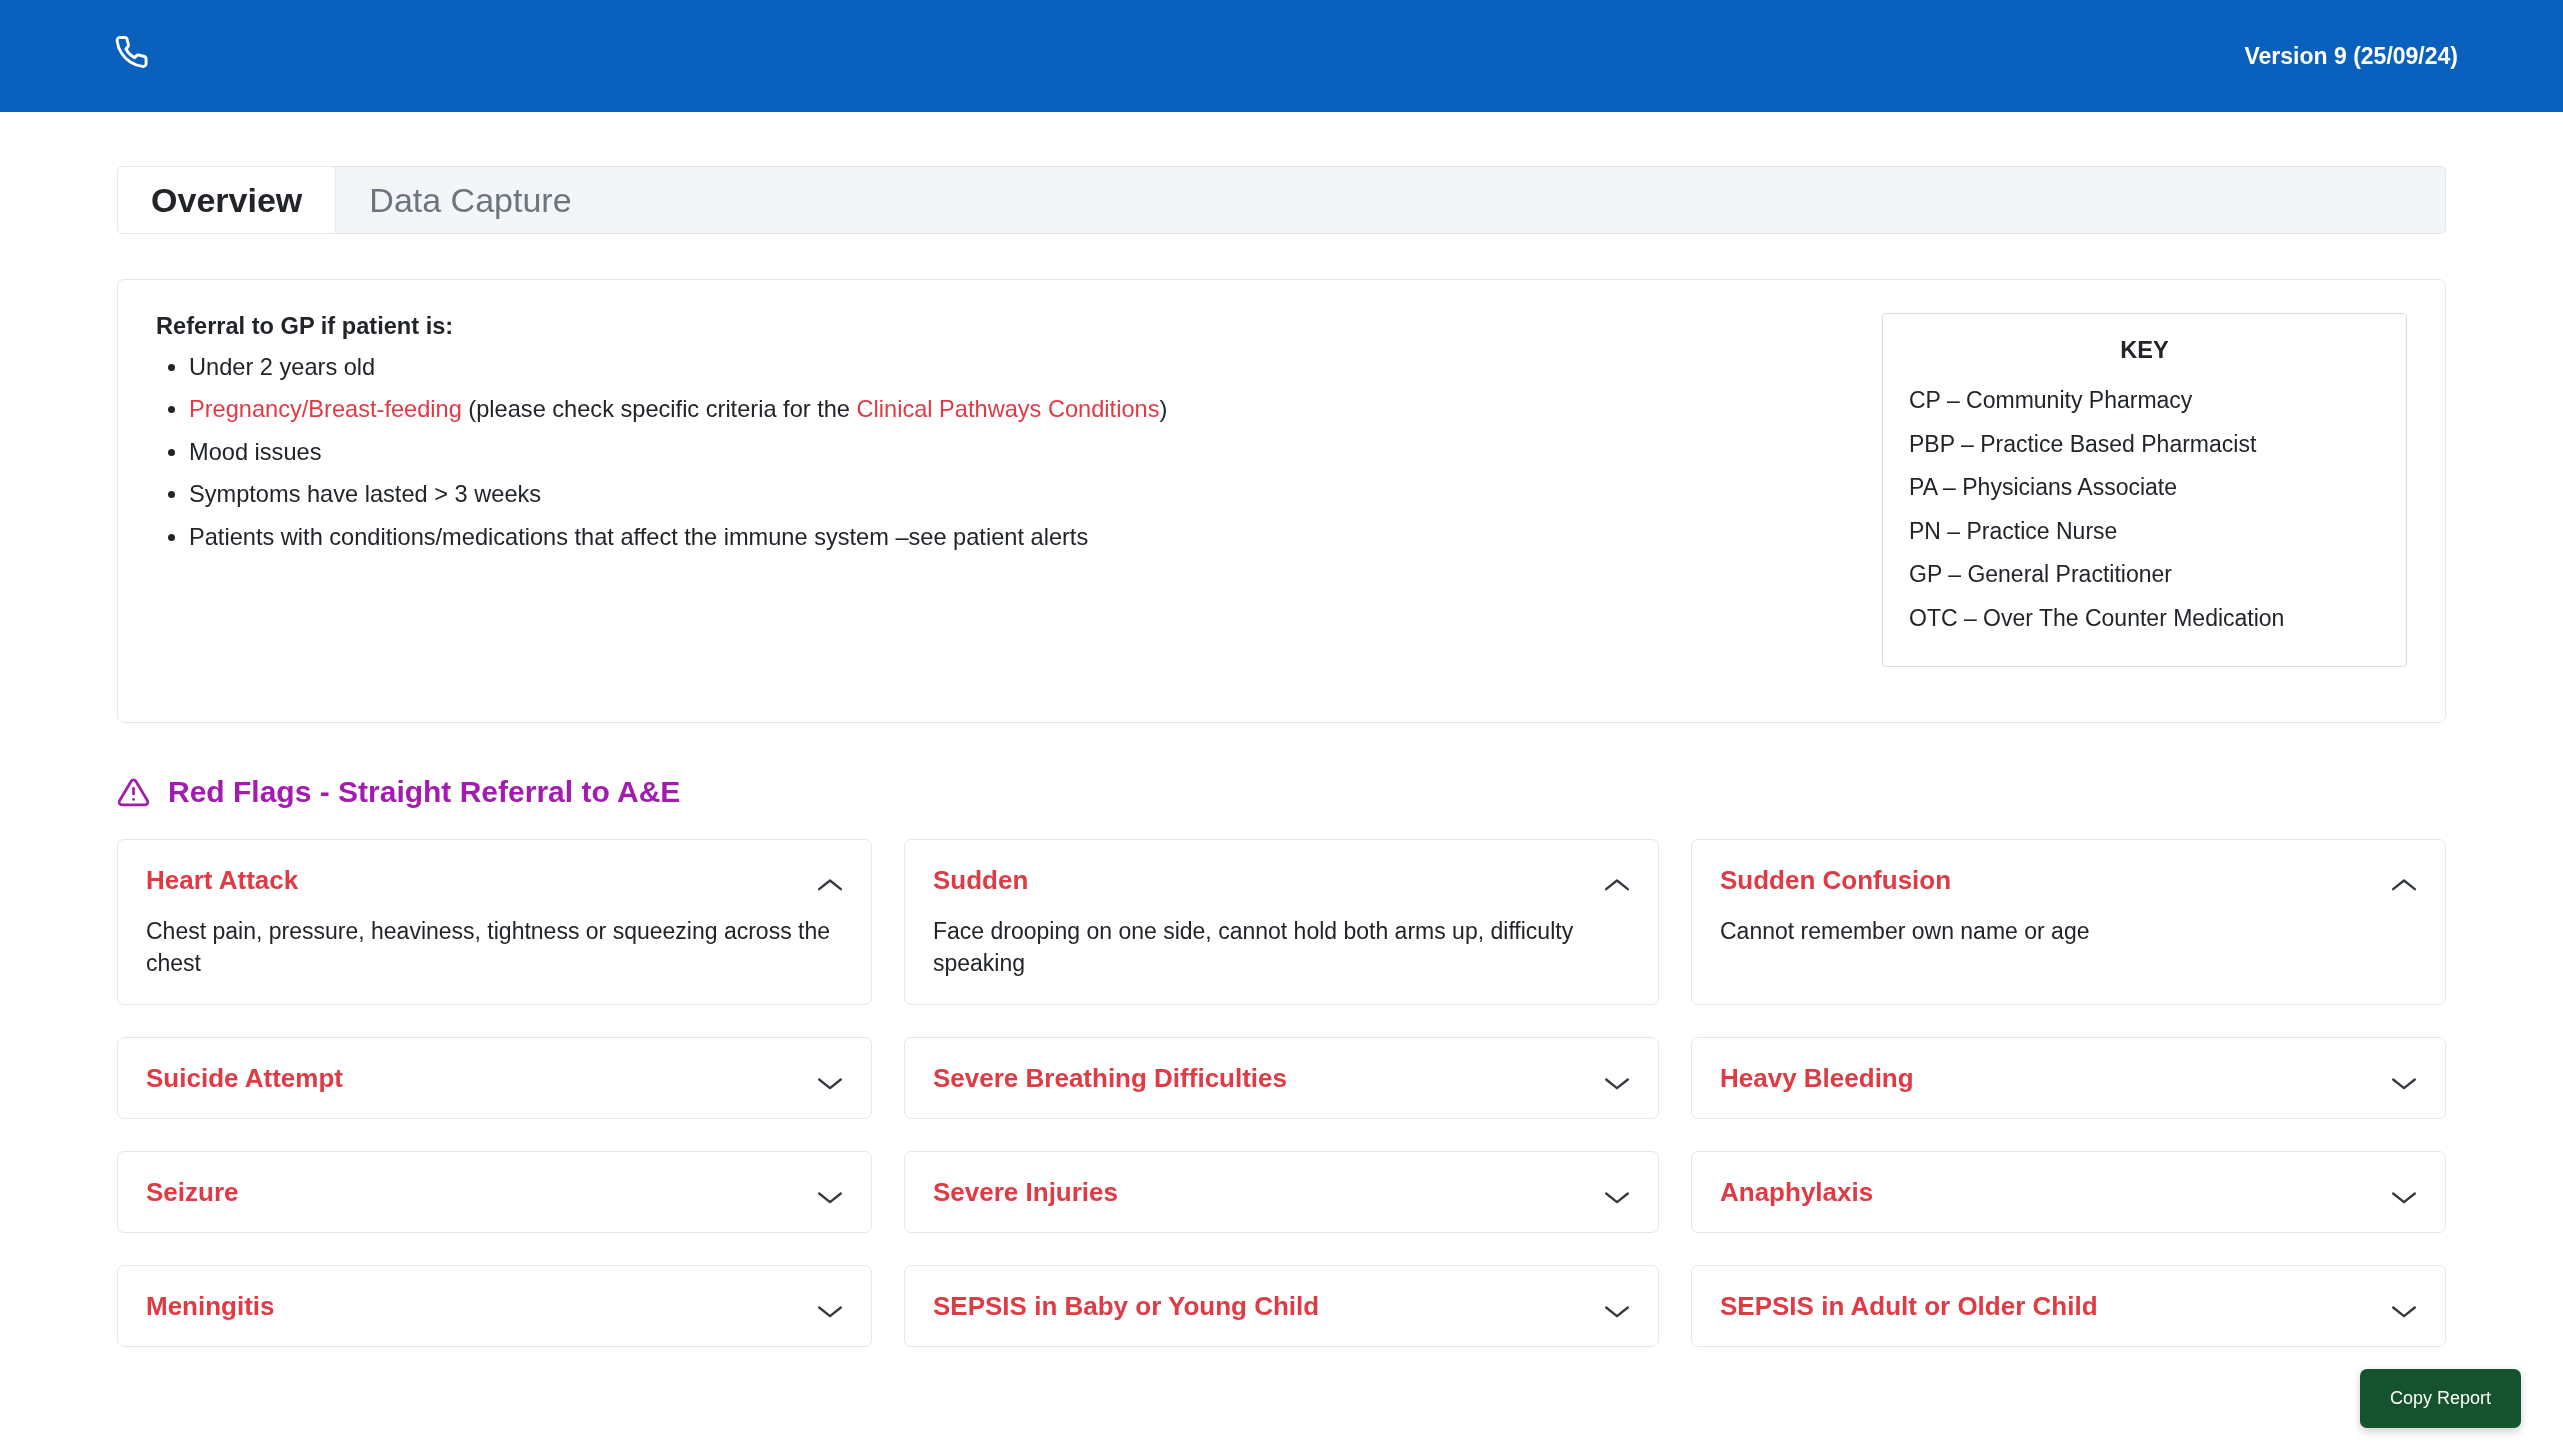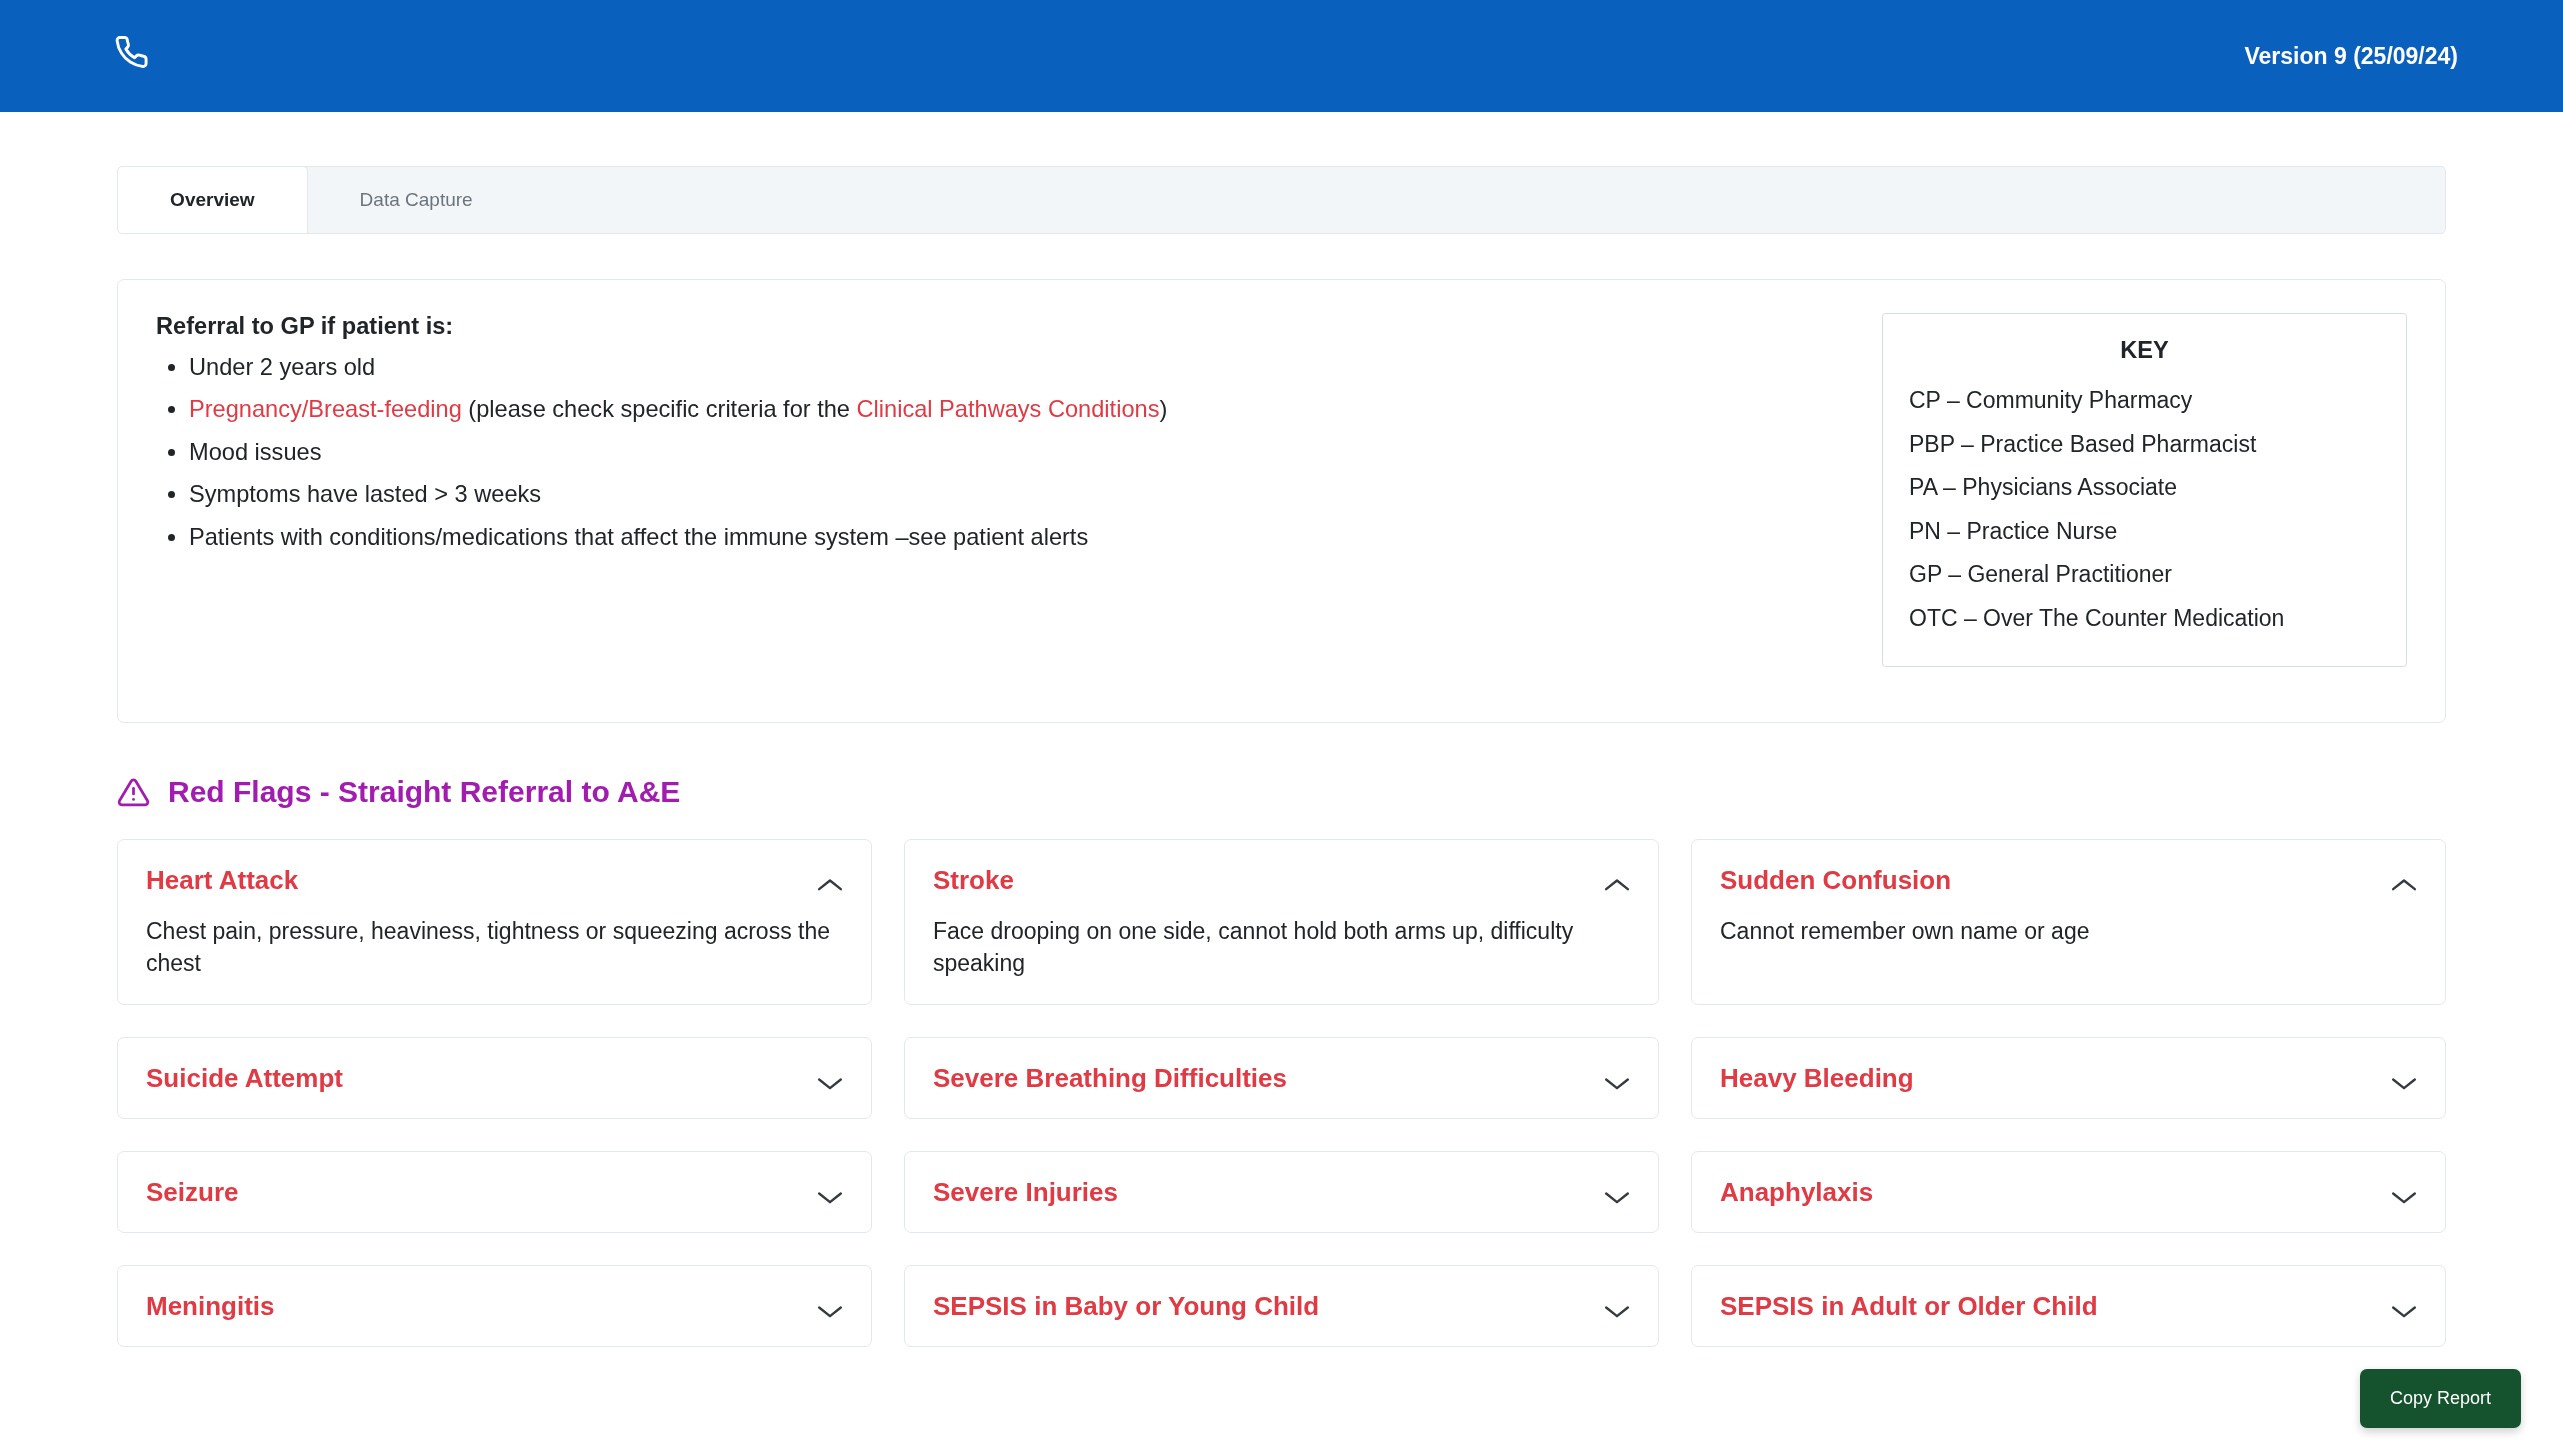--- a/index.html
+++ b/index.html
@@ -65,22 +65,22 @@
     border: 0.9px solid #e3e8ee;
     border-radius: 5.2px;
     height: 68px;
     display: flex;
     align-items: stretch;
     overflow: hidden;
   }
   .tab {
     display: flex;
     align-items: center;
-    padding: 0 52px;
-    font-size: 19px;
+    padding: 0 33px;
+    font-size: 34px;
     color: #6c757d;
     cursor: pointer;
     border: 0;
     background: transparent;
     font-family: "Liberation Sans", sans-serif;
   }
   .tab.active {
     background: #ffffff;
     color: #212529;
     font-weight: bold;
@@ -275,21 +275,21 @@
           <svg viewBox="0 0 24 14" width="26" height="15.7" fill="none" stroke="currentColor" stroke-width="2.2" stroke-linecap="round" stroke-linejoin="round">
               <polyline points="2,11 12,3 22,11"></polyline>
             </svg>
         </span>
       </div>
       <div class="flag-body">Chest pain, pressure, heaviness, tightness or squeezing across the chest</div>
     </div>
 
     <div class="flag-card">
       <div class="flag-head">
-        <span class="flag-title">Stroke</span>
+        <span class="flag-title">Sudden</span>
         <span class="chev">
           <svg viewBox="0 0 24 14" width="26" height="15.7" fill="none" stroke="currentColor" stroke-width="2.2" stroke-linecap="round" stroke-linejoin="round">
               <polyline points="2,11 12,3 22,11"></polyline>
             </svg>
         </span>
       </div>
       <div class="flag-body">Face drooping on one side, cannot hold both arms up, difficulty speaking</div>
     </div>
 
     <div class="flag-card">

